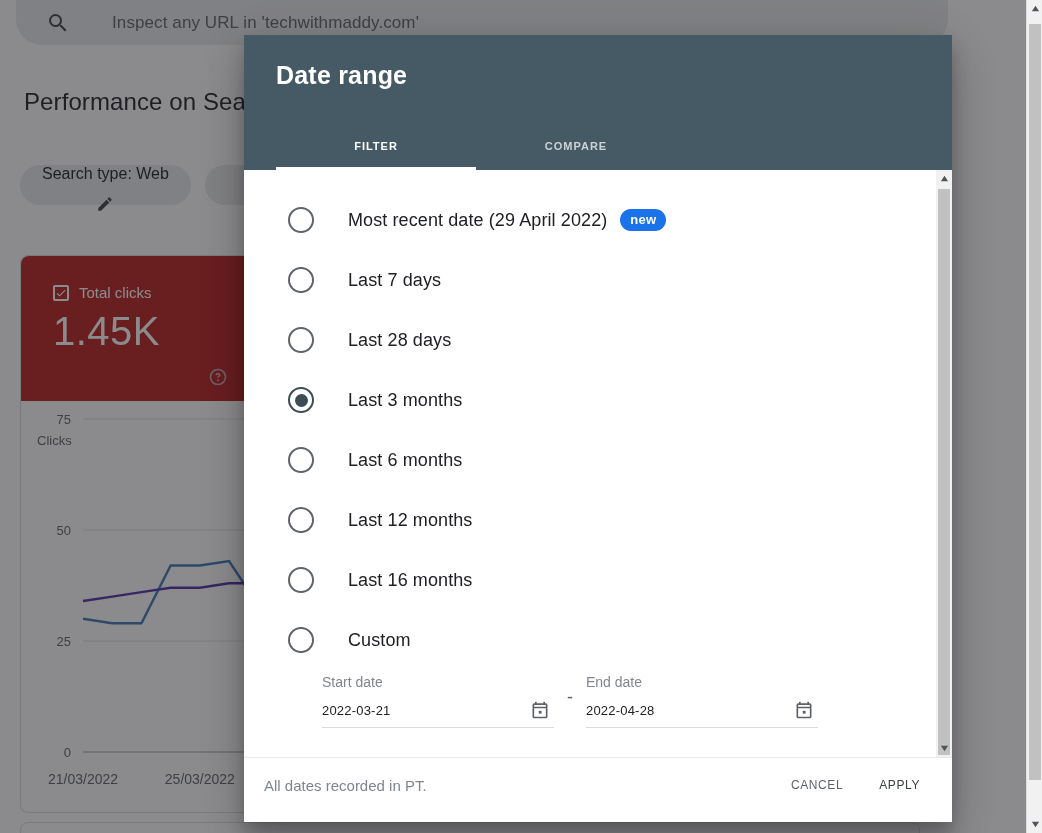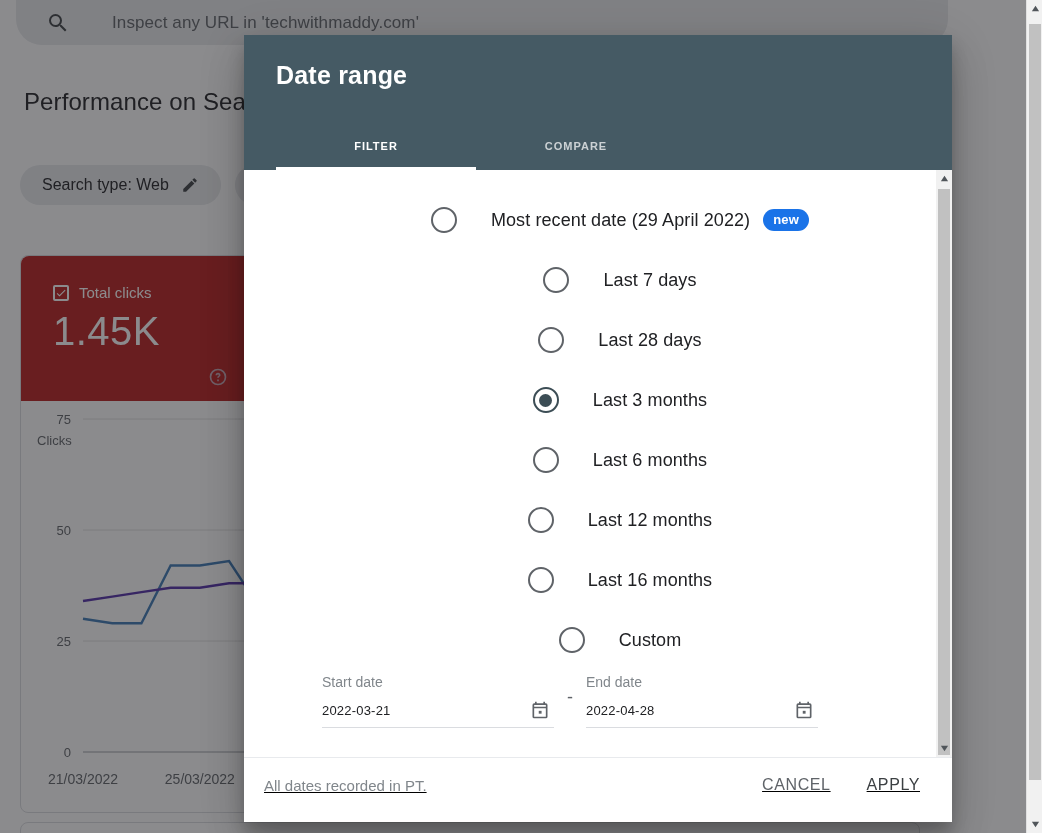--- a/index.html
+++ b/index.html
@@ -34,21 +34,21 @@
 
   .page-title {
     position: absolute; left: 24px; top: 88px;
     font-size: 24px; color: #202124; letter-spacing: .1px;
   }
 
   .chips { position: absolute; left: 20px; top: 165px; display: flex; gap: 14px; }
   .chip {
     height: 40px; border-radius: 20px; background: #e8eaed;
     display: flex; align-items: center; gap: 12px;
-    padding: 0 22px; font-size: 16px; color: #202124;
+    padding: 0 22px; font-size: 16px; color: #202124; flex-direction: column;
   }
   .chip.plain { width: 120px; }
   .pencil-icon { width: 18px; height: 18px; }
 
   .perf-card {
     position: absolute; left: 20px; top: 255px;
     width: 900px; height: 558px;
     background: #fff; border: 1px solid #dadce0; border-radius: 8px;
   }
   .metric-row { position: absolute; left: 0; top: 0; display: flex; height: 145px; }
@@ -134,21 +134,21 @@
     height: 3px; background: #ffffff;
   }
 
   .dlg-body {
     flex: 1 1 auto; position: relative; overflow: hidden;
     background: #fff;
   }
   .opt-list { padding: 20px 0 0 0; }
   .opt {
     display: flex; align-items: center; height: 60px;
-    padding-left: 44px; cursor: pointer; justify-content: center;
+    padding-left: 44px; cursor: pointer;
   }
   .radio {
     width: 26px; height: 26px; border-radius: 50%;
     border: 2px solid #5f6368; flex: 0 0 26px;
     display: flex; align-items: center; justify-content: center;
   }
   .radio.on { border-color: #3c4d55; }
   .radio.on .dot { width: 13px; height: 13px; border-radius: 50%; background: #3c4d55; }
   .opt-label { margin-left: 34px; font-size: 18px; color: #202124; letter-spacing: .1px; }
   .badge {
@@ -185,26 +185,25 @@
   .dlg-scroll .thumb {
     position: absolute; left: 2px; top: 19px; width: 12px; height: 566px;
     background: #c1c1c1;
   }
 
   .dlg-foot {
     flex: 0 0 65px; height: 65px;
     border-top: 1px solid #e8eaed;
     display: flex; align-items: center;
     padding: 0 28px 10px 20px;
-    text-decoration: underline;
   }
   .foot-note { font-size: 15px; color: #80868b; margin-left: 0; }
   .foot-actions { margin-left: auto; display: flex; align-items: center; gap: 28px; }
   .txt-btn {
-    font-size: 16px; letter-spacing: .6px; cursor: pointer;
+    font-size: 12px; letter-spacing: .6px; cursor: pointer;
     background: none; border: none; font-family: "Liberation Sans", sans-serif;
     padding: 8px 4px;
   }
   .txt-btn.cancel { color: #5f6368; }
   .txt-btn.apply { color: #3c4043; }
 </style>
 </head>
 <body>
 
 <div id="root">

